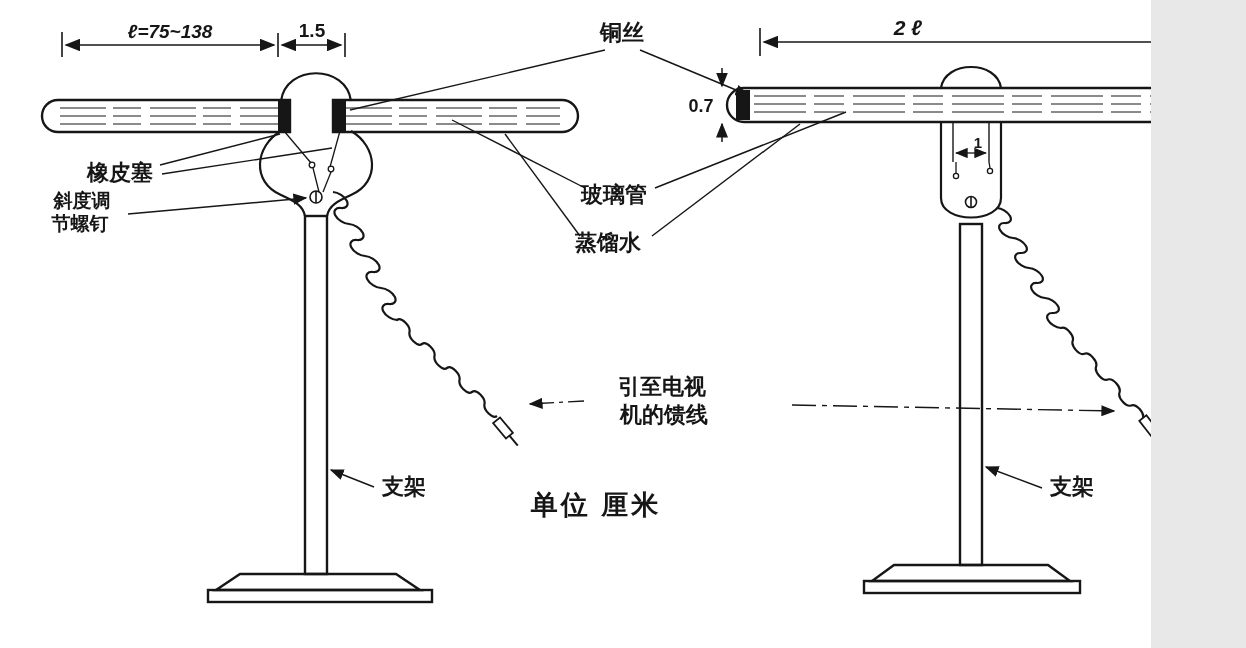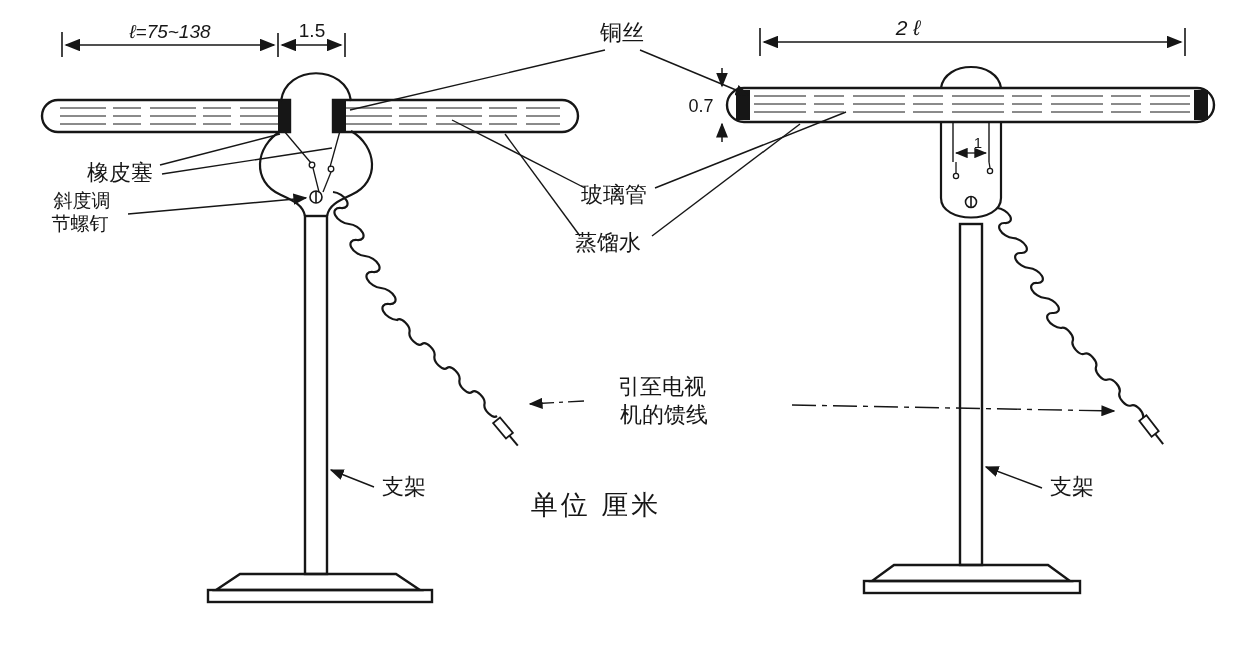--- a/index.html
+++ b/index.html
@@ -1,18 +1,18 @@
 <!DOCTYPE html>
 <html><head>
 <meta charset="utf-8">
 <style>
   html,body{margin:0;padding:0;background:#e8e8e8;}
   #stage{
-    position:relative;width:1246px;height:648px;background:#ffffff;
-    font-family:"Liberation Sans",sans-serif;overflow:hidden;
+    position:relative;width:1151px;height:648px;background:#ffffff;
+    font-family:"Liberation Sans",sans-serif;overflow:hidden;font-weight:bold;
   }
   svg{position:absolute;left:0;top:0;}
   svg text{fill:#161616;}
   .ink{stroke:#161616;fill:none;}
   .fillink{fill:#161616;stroke:none;}
   .cjk{font-size:22px;}
   .dim{font-size:19px;}
 </style>
 </head>
 <body>

